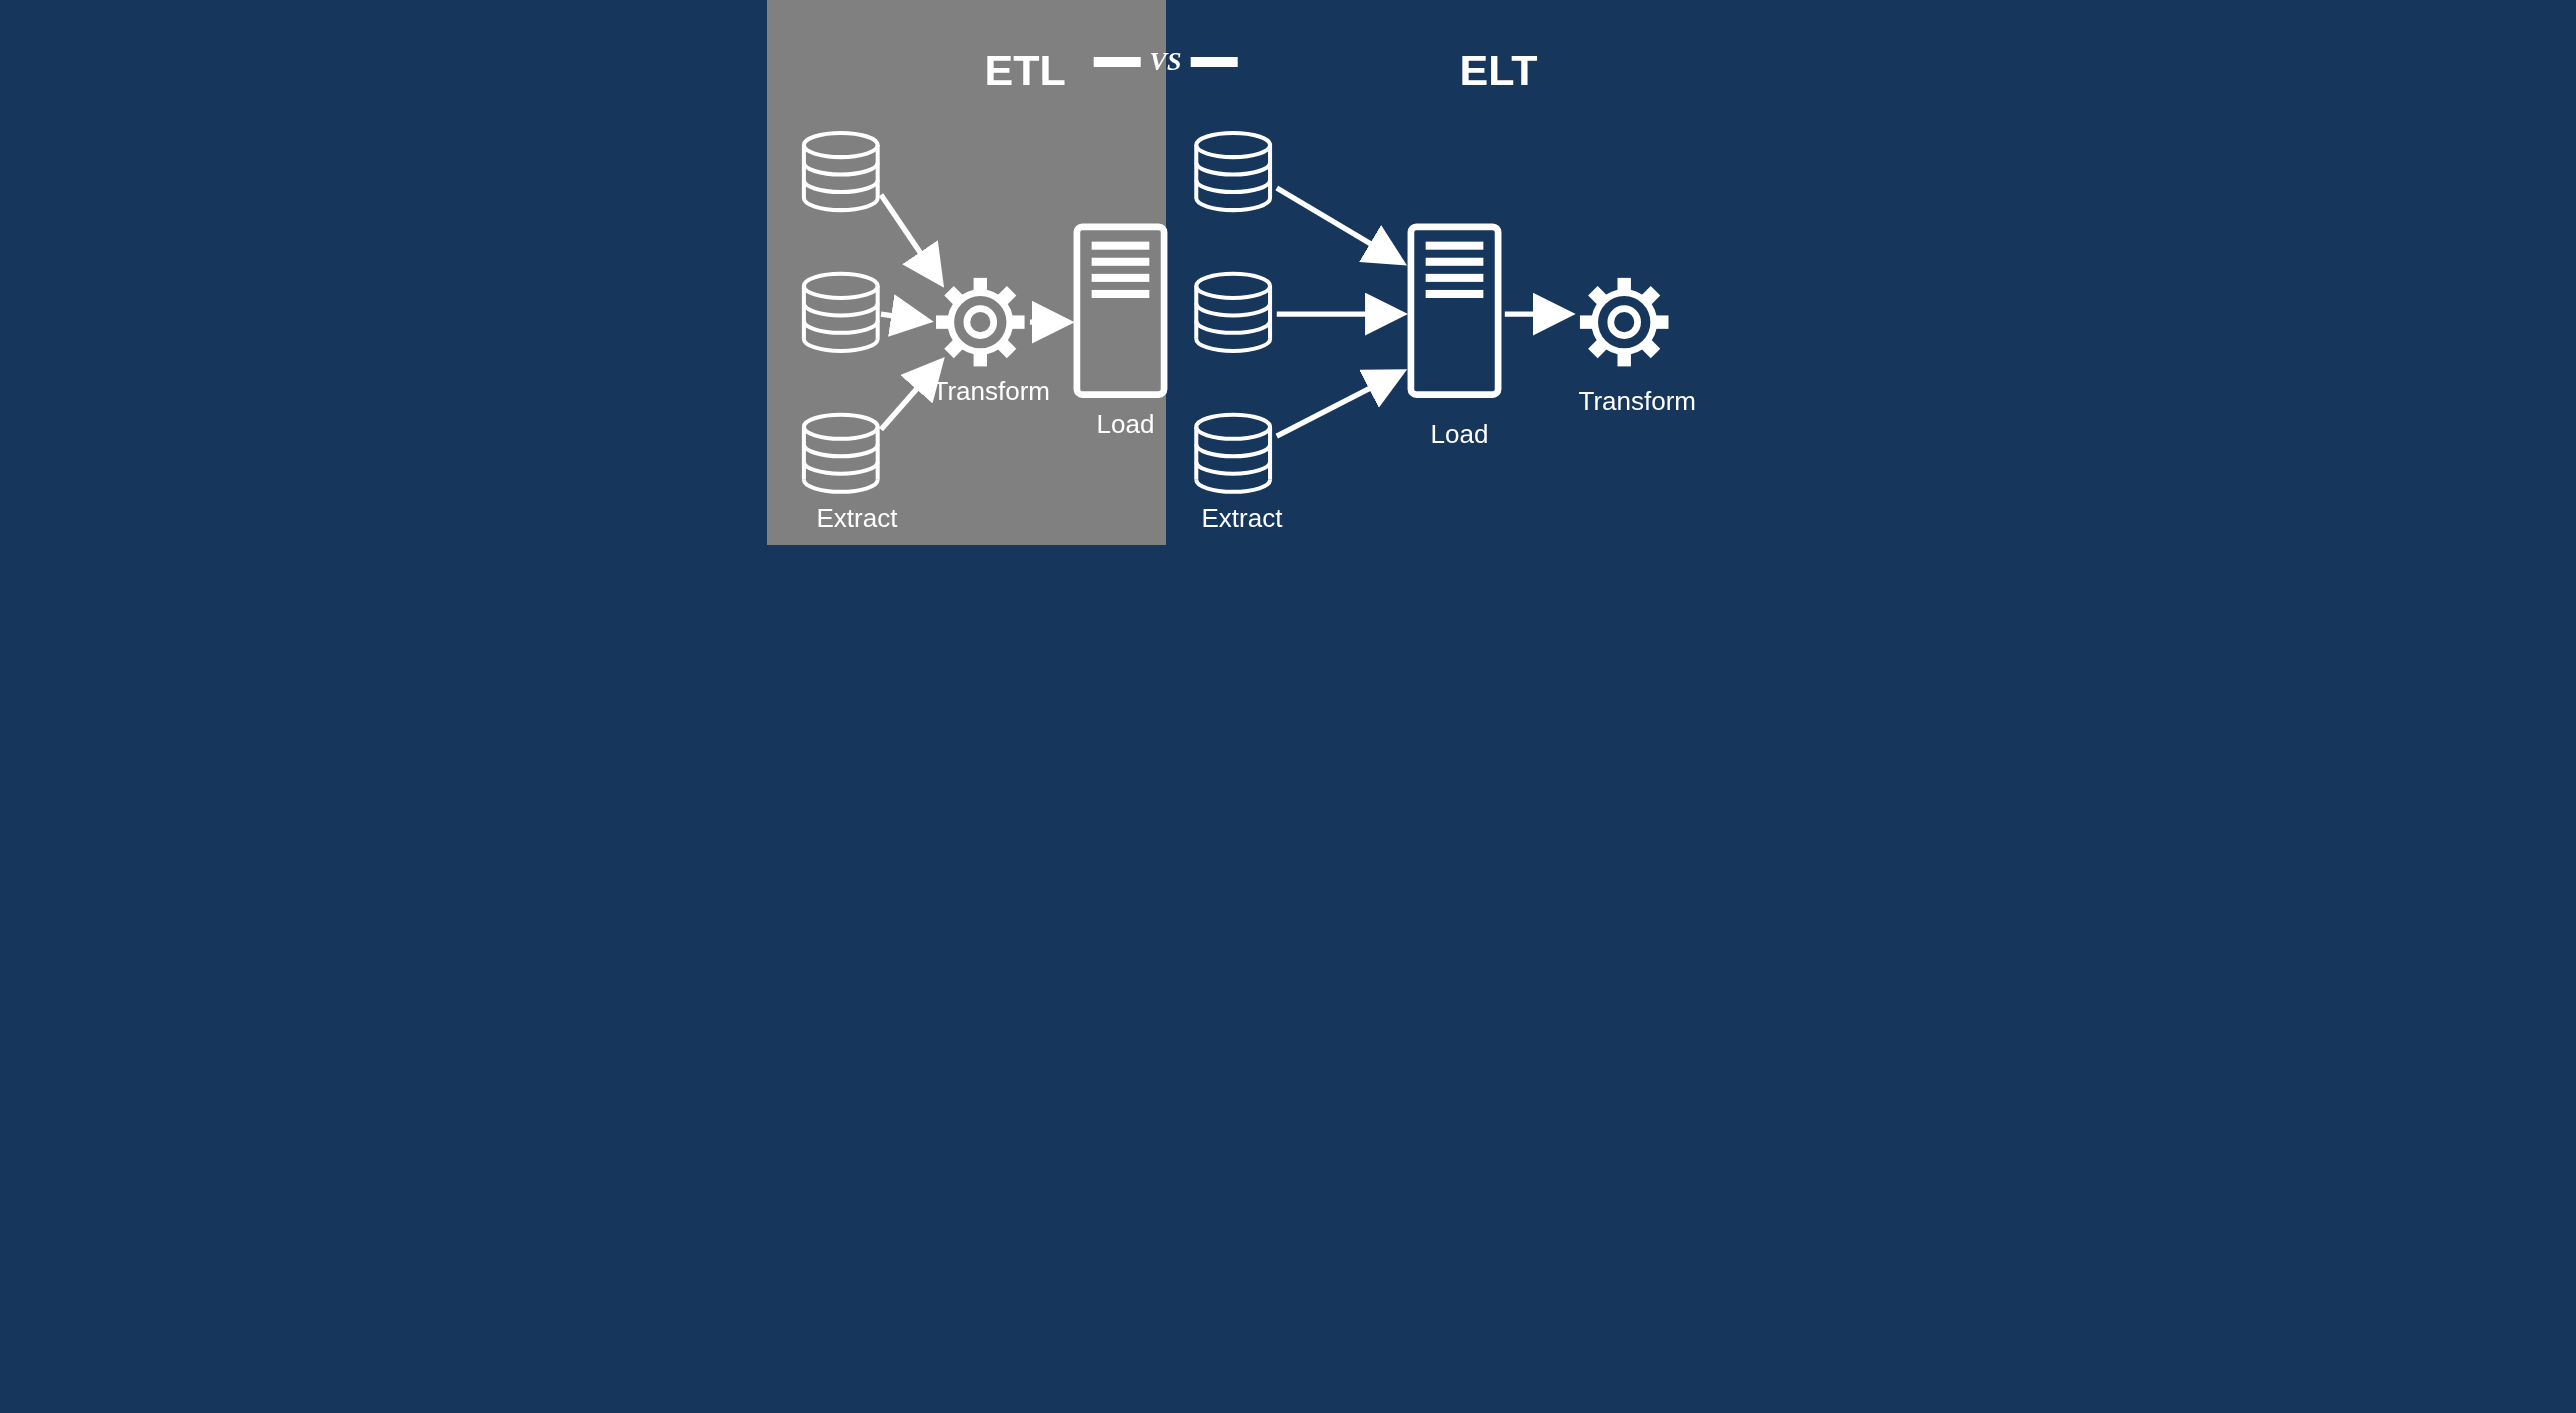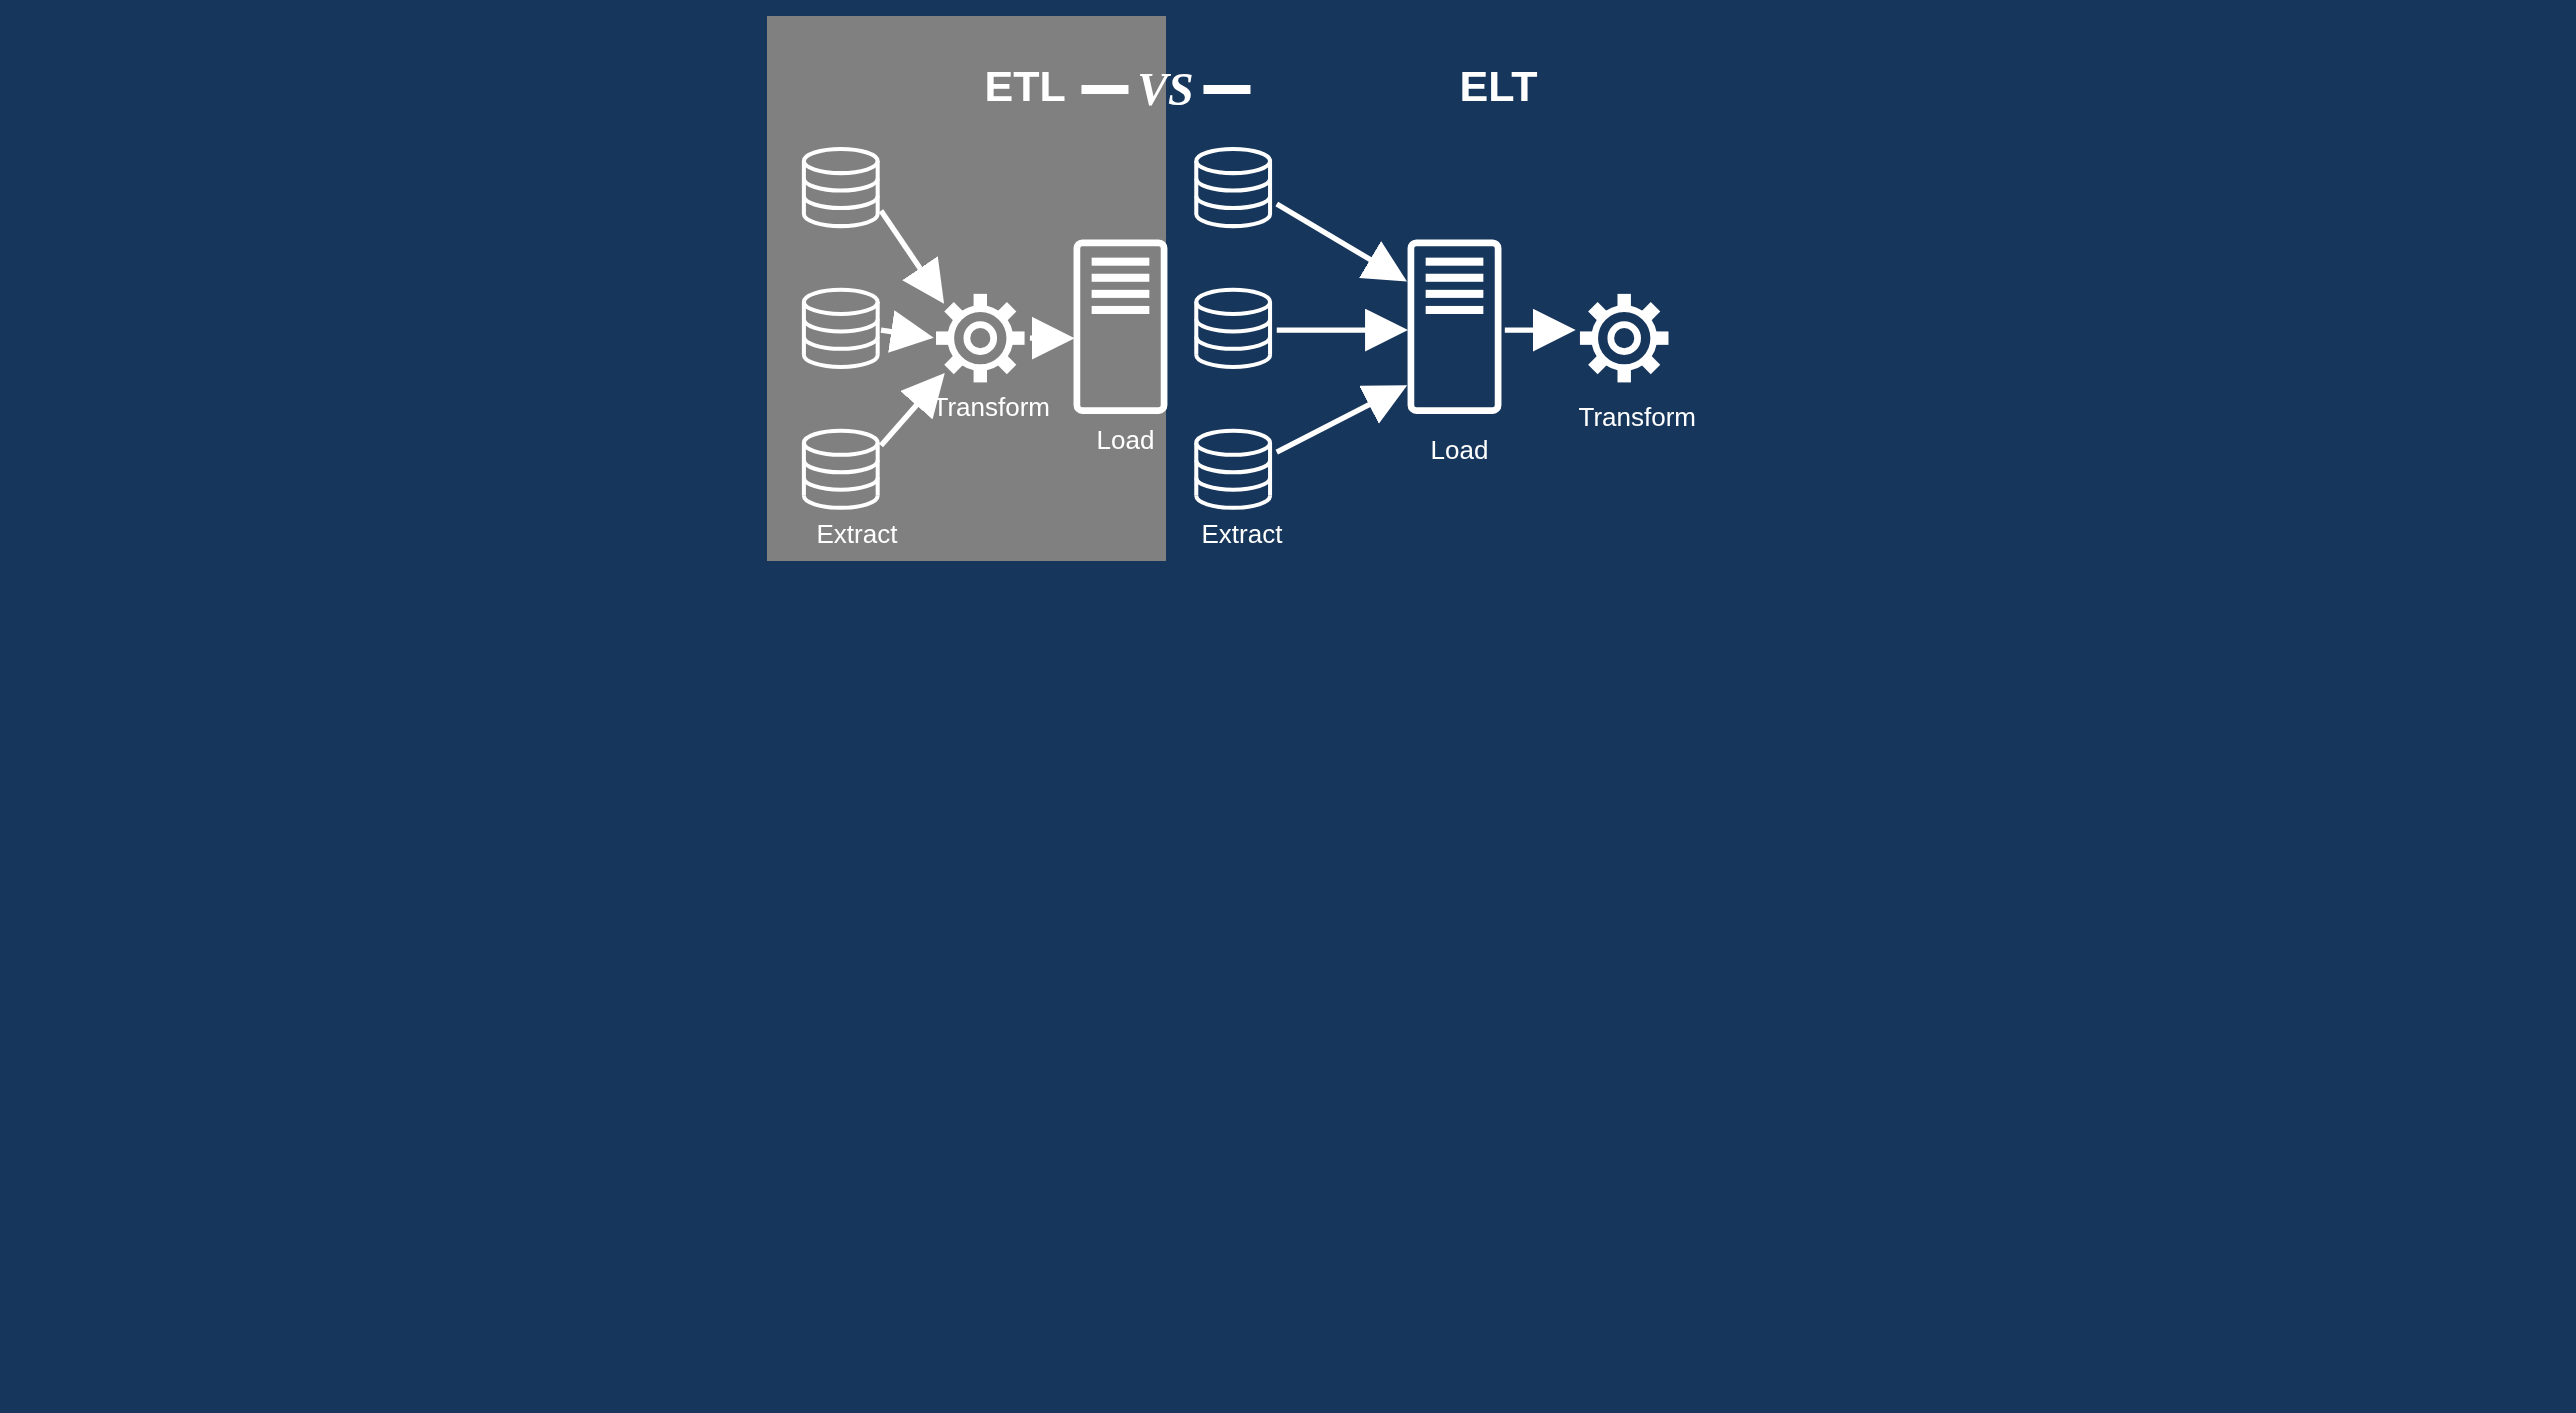--- a/index.html
+++ b/index.html
@@ -1,26 +1,26 @@
 <!DOCTYPE html>
 <html style="font-size:10.7px"><head>
 <meta charset="utf-8">
 <style>
   html,body{margin:0;padding:0;width:100%;height:100%;}
   body{background:#17365c;}
-  .stage{position:relative;width:1043px;height:545px;margin:16px auto;font-family:Segoe UI,Arial,sans-serif;color:#fff;}
+  .stage{position:relative;width:1043px;height:545px;margin:0 auto;font-family:Segoe UI,Arial,sans-serif;color:#fff;}
   .panel{position:absolute;top:0;bottom:0;}
   .panel-left{left:0;width:399px;background:#808080;}
   .panel-right{left:399px;right:0;background:#17365c;}
   .title{position:absolute;top:46px;font-size:43px;font-weight:700;}
   .title-left{left:218px;}
   .title-right{left:693px;}
   .vs{position:absolute;top:47px;left:399px;transform:translateX(-50%);display:flex;align-items:center;gap:9.4px;}
   .vs .bar{width:47px;height:9.4px;background:#fff;}
-  .vs .txt{font-size:46px;font-style:italic;font-weight:600;font-family:Georgia,serif;}
+  .vs .txt{font-size:26px;font-style:italic;font-weight:600;font-family:Georgia,serif;}
   .label{position:absolute;font-size:26px;font-weight:400;white-space:nowrap;}
   
   svg.layer{position:absolute;left:0;top:0;width:1043px;height:545px;pointer-events:none;}
 </style>
 </head>
 <body>
 
 <div class="stage">
   <div class="panel panel-left"></div>
   <div class="panel panel-right"></div>

